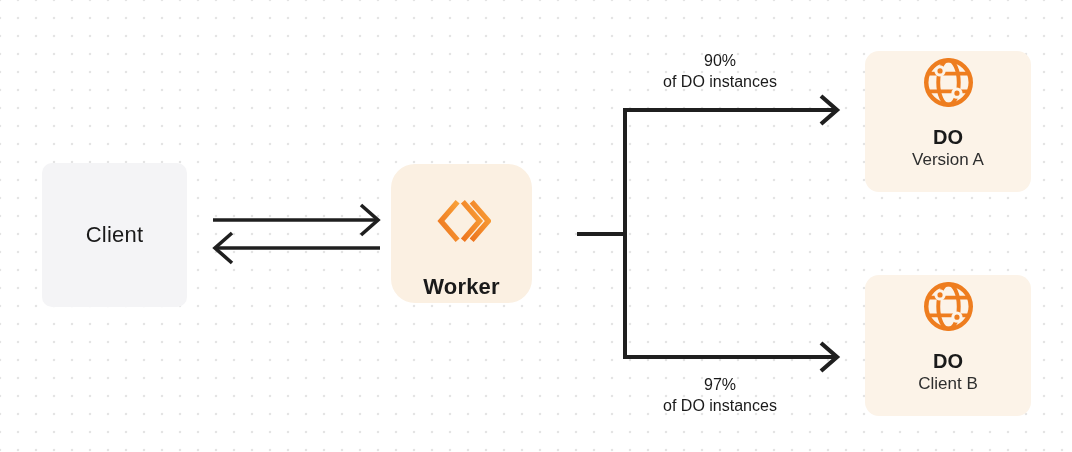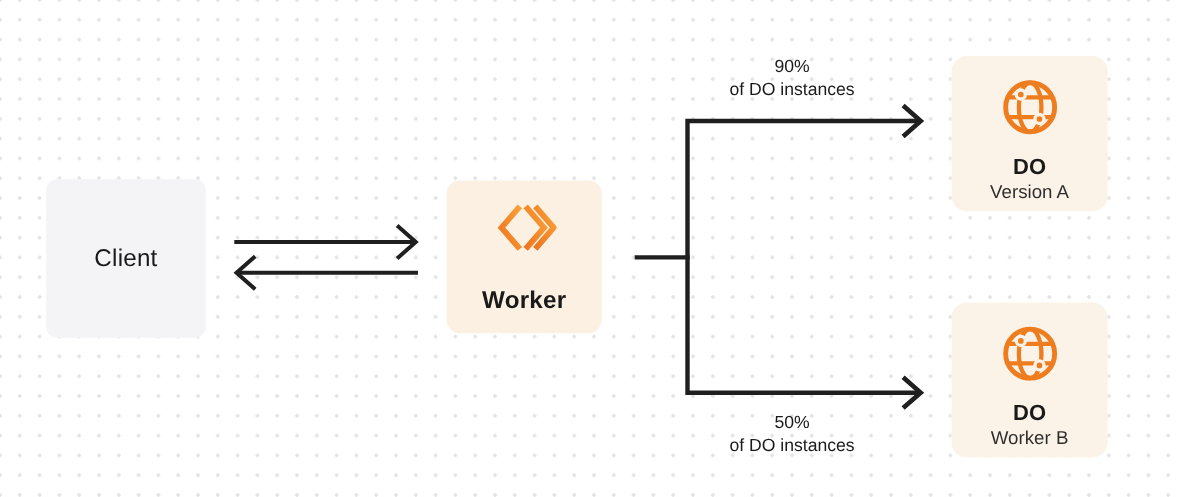--- a/index.html
+++ b/index.html
@@ -28,30 +28,30 @@
     overflow:hidden;
   }
   .edges{position:absolute;inset:0;pointer-events:none;}
   .node{position:absolute;display:flex;flex-direction:column;align-items:center;justify-content:center;}
   .node-client{
     left:42px;top:163px;width:145px;height:144px;
     background:var(--node-gray);border-radius:10px;
   }
   .node-client .node-label{font-size:22px;font-weight:400;color:var(--text-dark);letter-spacing:.2px;}
   .node-worker{
-    left:406px;top:164px;width:141px;height:139px;
-    background:var(--node-cream);border-radius:12px;
-    justify-content:flex-start;padding-top:14px;
+    left:391px;top:164px;width:141px;height:139px;
+    background:var(--node-cream);border-radius:24px;
+    justify-content:flex-start;padding-top:28px;
   }
   .node-worker .node-icon{width:58px;height:58px;}
   .node-worker .node-label{font-size:22px;font-weight:700;color:var(--text-dark);margin-top:24px;letter-spacing:.2px;}
   .node-do{
-    width:142px;height:141px;left:865px;
+    width:166px;height:141px;left:865px;
     background:var(--node-cream-do);border-radius:14px;
-    justify-content:flex-start;padding-top:18px;
+    justify-content:flex-start;padding-top:3px;
   }
   .node-do-a{top:51px;}
   .node-do-b{top:275px;}
   .node-do .node-icon{width:57px;height:57px;}
   .node-do .do-title{font-size:20px;font-weight:700;color:var(--text-dark);margin-top:15px;line-height:22px;}
   .node-do .do-subtitle{font-size:17px;font-weight:400;color:var(--text-sub);line-height:21px;margin-top:1px;}
   .edge-label{
     position:absolute;left:600px;width:240px;
     text-align:center;color:var(--text-dark);
     font-size:16px;font-weight:400;line-height:21px;
@@ -128,25 +128,25 @@
       <g fill="none" stroke="#EE7D1F">
         <circle cx="32" cy="32" r="25" stroke-width="5"></circle>
         <path d="M9.5 22 H54.5" stroke-width="4.4"></path>
         <path d="M9.5 42 H54.5" stroke-width="4.4"></path>
         <ellipse cx="32" cy="32" rx="11.5" ry="25" stroke-width="4.4"></ellipse>
       </g>
       <circle cx="22.5" cy="19" r="4.6" fill="#EE7D1F" stroke="#FCF3E8" stroke-width="3.4"></circle>
       <circle cx="41.5" cy="44" r="4.6" fill="#EE7D1F" stroke="#FCF3E8" stroke-width="3.4"></circle>
     </svg>
     <span class="do-title">DO</span>
-    <span class="do-subtitle">Worker B</span>
+    <span class="do-subtitle">Client B</span>
   </div>
 
   <div class="edge-label edge-label-top">
     <div>90%</div>
     <div>of DO instances</div>
   </div>
   <div class="edge-label edge-label-bottom">
-    <div>50%</div>
+    <div>97%</div>
     <div>of DO instances</div>
   </div>
 
 </div>
 
 </body></html>

